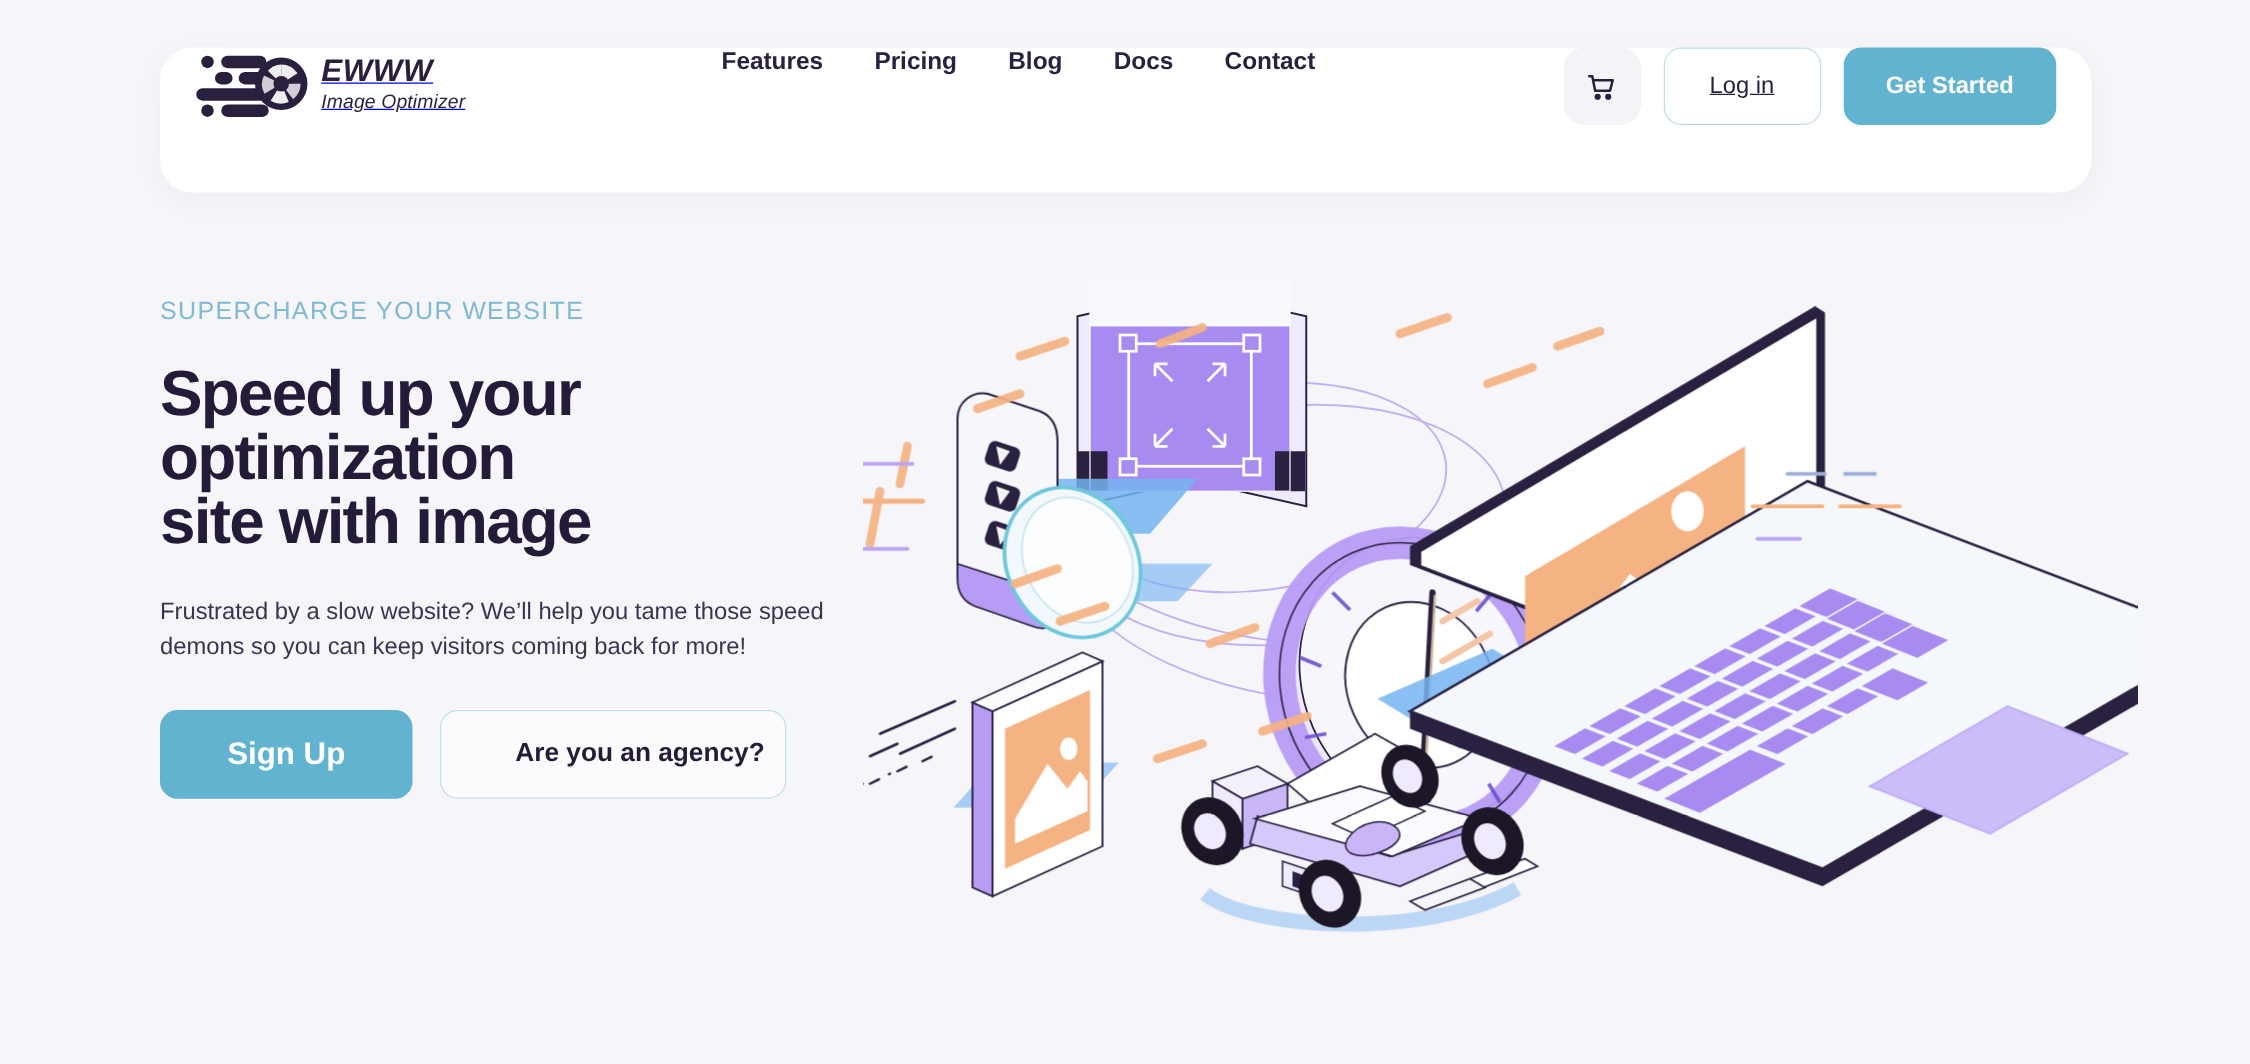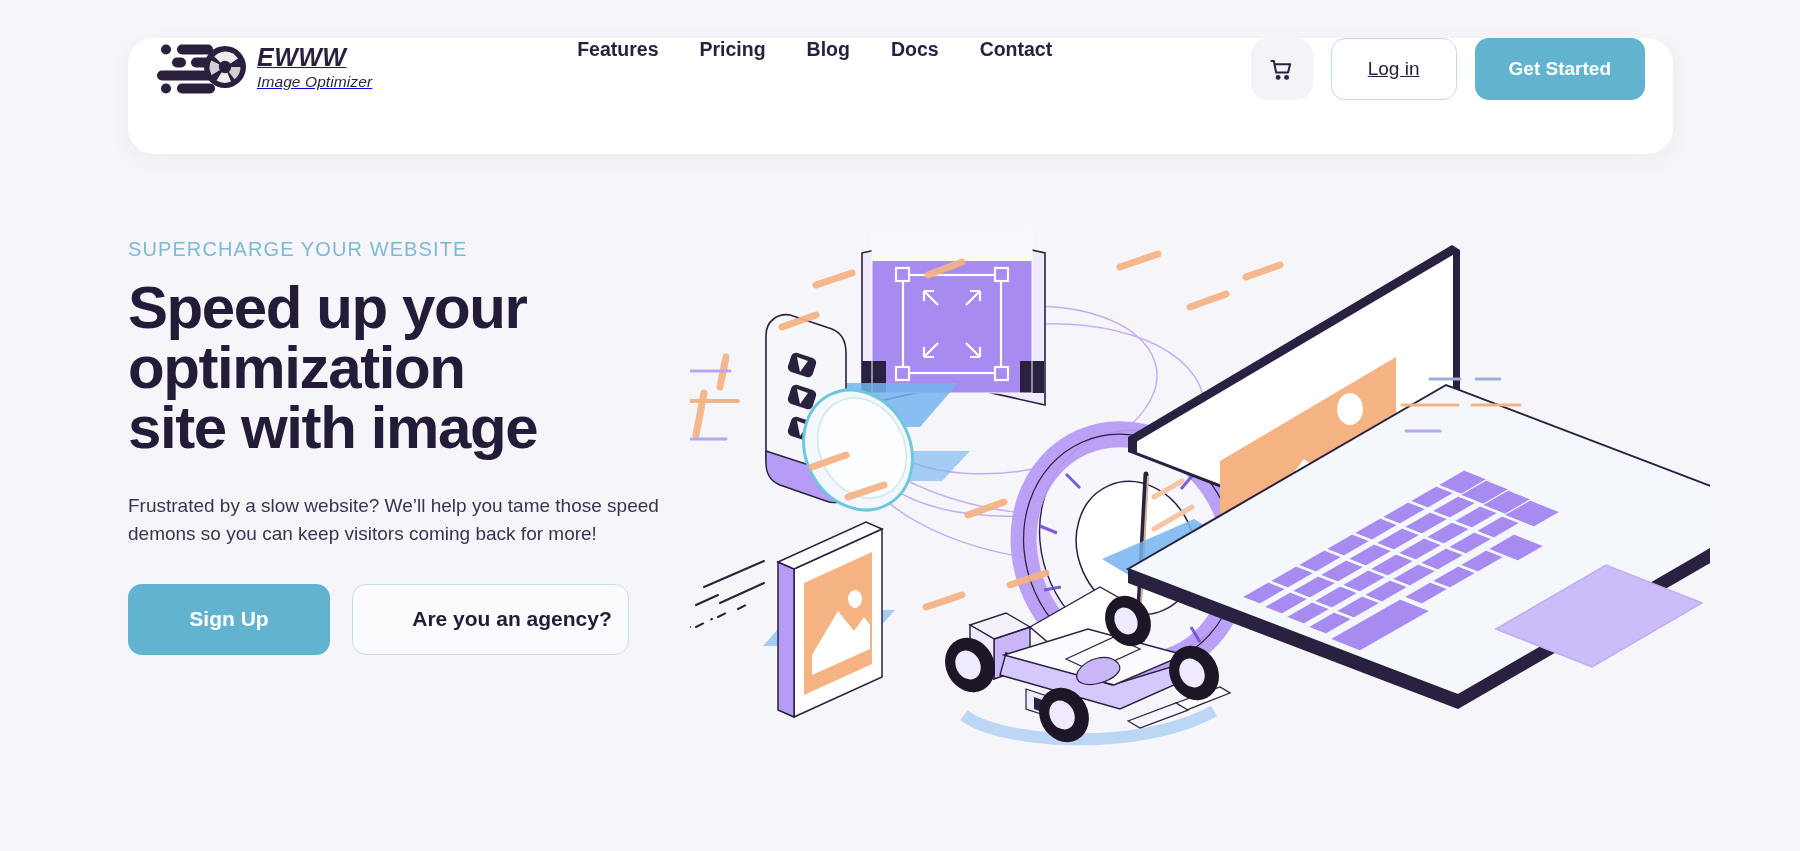--- a/index.html
+++ b/index.html
@@ -65,34 +65,34 @@
     font-family: inherit;
   }
 
   
   .hero-text { position: absolute; left: 128px; top: 238px; width: 600px; }
   .eyebrow {
     font-size: 20px; letter-spacing: 1.1px; color: #7fb9d3;
     font-weight: 500; text-transform: uppercase;
   }
   .headline {
-    margin-top: 17px;
-    font-size: 60px; line-height: 1.0; font-weight: 800;
+    margin-top: 28px;
+    font-size: 51px; line-height: 1.0; font-weight: 800;
     color: #241b38; letter-spacing: -1.4px;
   }
   .subhead {
     margin-top: 34px;
     font-size: 19px; line-height: 1.47; color: #3b3450;
     width: 570px;
   }
   .cta-row { margin-top: 36px; display: flex; gap: 22px; }
   .btn-signup {
     width: 202px; height: 71px; border-radius: 14px;
     border: none; background: #62b3d0; color: #fff;
-    font-size: 21px; font-weight: 700; cursor: pointer;
+    font-size: 25px; font-weight: 700; cursor: pointer;
     font-family: inherit;
   }
   .btn-agency {
     width: 277px; height: 71px; border-radius: 14px;
     border: 1.6px solid #c3dfe9; background: #fbfbfd;
     color: #241b38; font-size: 21px; font-weight: 700; cursor: pointer;
     font-family: inherit;
     padding-left: 43px;
   }
 

